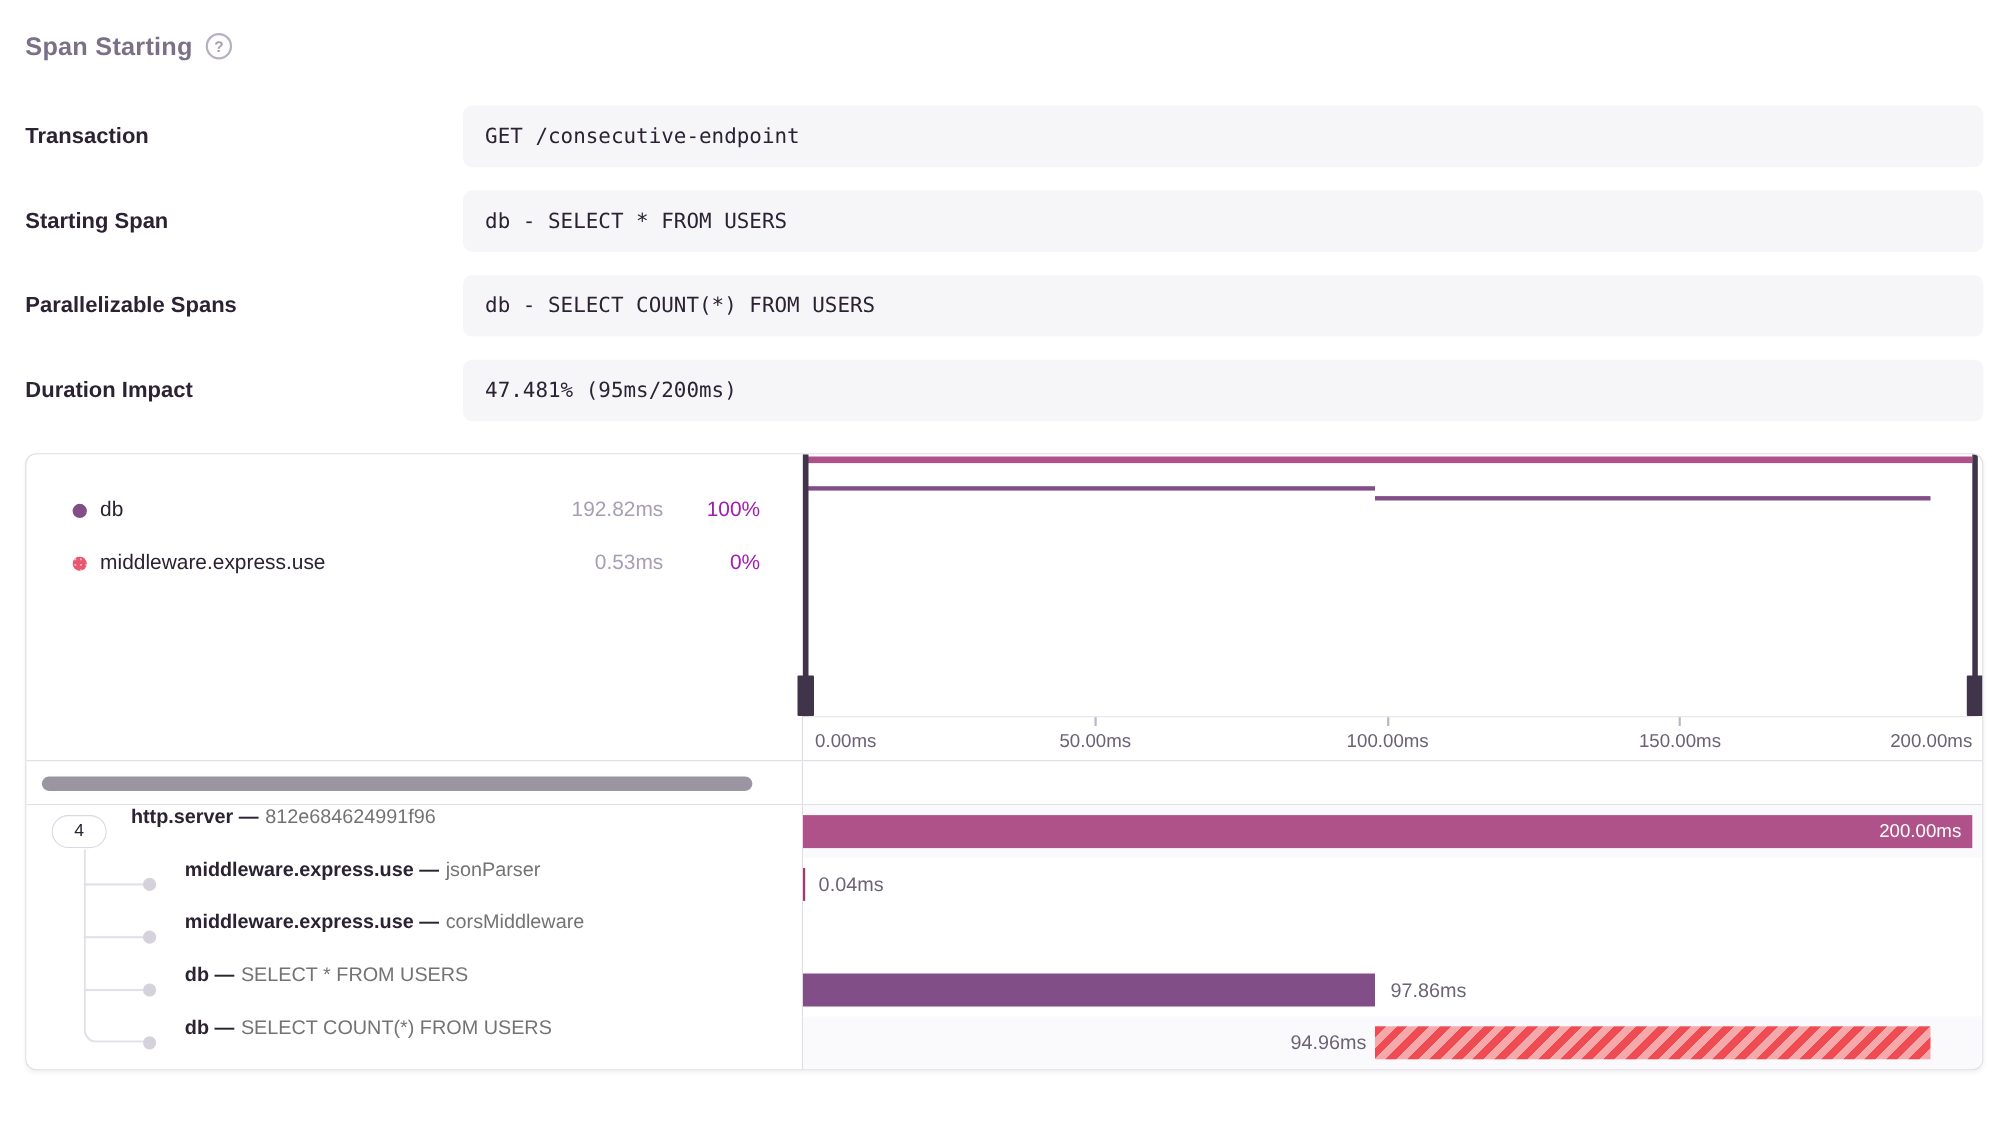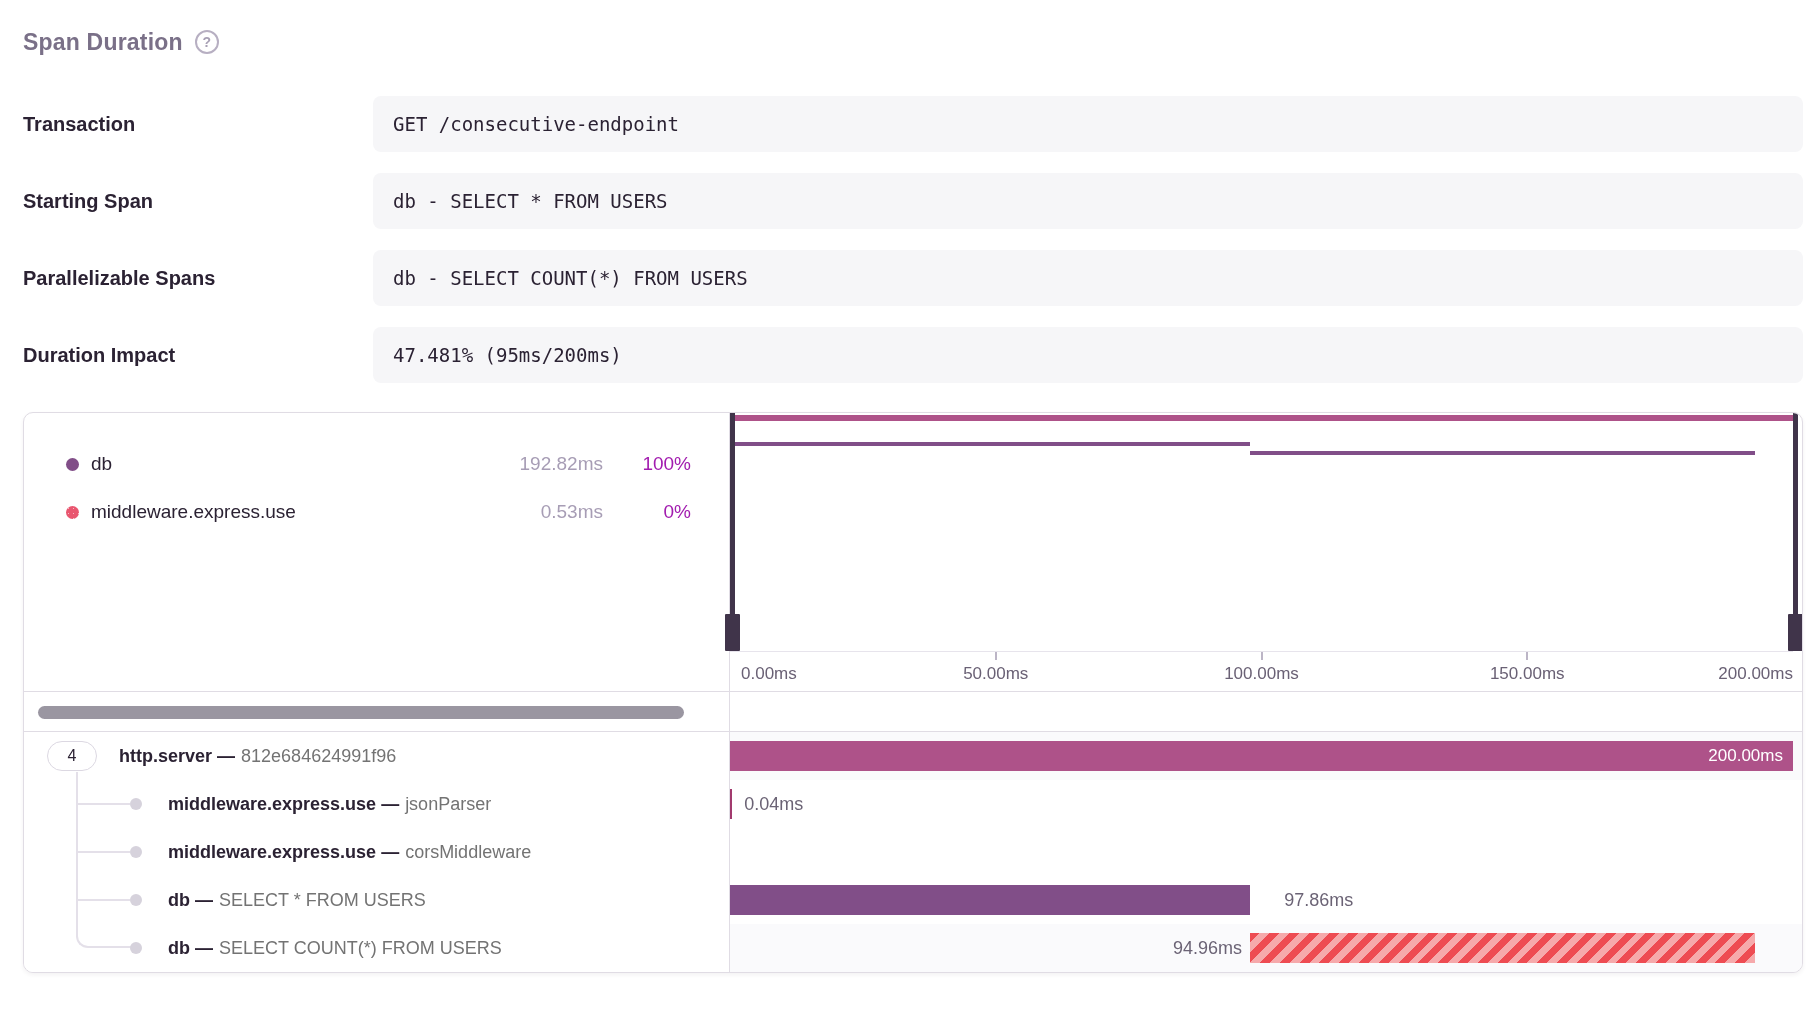--- a/index.html
+++ b/index.html
@@ -17,21 +17,21 @@
   .hdr { display:flex; align-items:center; height:28px; }
   .hdr-title { font-size:23px; font-weight:bold; color:#7a7088; letter-spacing:.2px; }
   .help-icon {
     width:24px; height:24px; border:2px solid #b7afc2; border-radius:50%;
     margin-left:12px; display:flex; align-items:center; justify-content:center;
     font-size:14px; font-weight:bold; color:#a79fb4; cursor:pointer;
   }
 
   
   .kv-section { margin-top:40px; }
-  .kv { display:grid; grid-template-columns:350px 1fr; align-items:center; height:56px; margin-bottom:21px; }
+  .kv { display:grid; grid-template-columns:350px 1fr; align-items:center; height:56px; margin-bottom:21px;gap:48px; }
   .kv-label { font-size:20px; font-weight:bold; color:#2b2233; }
   .kv-value {
     height:56px; background:#f6f6f8; border-radius:8px;
     display:flex; align-items:center; padding:0 20px;
     font-family:"DejaVu Sans Mono", monospace; font-size:19px; color:#2b2233;
     white-space:pre;
   }
 
   
   .panel {
@@ -79,21 +79,21 @@
   .tree-row { display:grid; grid-template-columns:706px 1fr; height:48px; }
   .tree-row.alt .cell-right { background:#fafafc; }
   .cell-left { position:relative; border-right:1px solid #e0dce4; display:flex; align-items:center; background:#fff; }
   .cell-right { position:relative; }
   .span-count-pill {
     position:absolute; left:23px; top:9px; width:50px; height:30px;
     border:1px solid #dcd8e2; border-radius:15px; background:#fff;
     display:flex; align-items:center; justify-content:center;
     font-size:16px; color:#2b2233; cursor:pointer;
   }
-  .span-title { position:absolute; left:95px; top:0; height:100%; display:flex; align-items:center; font-size:18px; white-space:nowrap; }
+  .span-title { position:absolute; left:95px; top:0; height:100%; display:flex; align-items:flex-start; font-size:18px; white-space:nowrap; }
   .span-title.child { left:144px; }
   .span-op { font-weight:bold; color:#2b2233; }
   .span-desc { font-weight:normal; color:#737373; margin-left:6px; }
   .tree-elbow { position:absolute; left:52px; width:56px; border-left:2px solid #e4e0e9; border-bottom:2px solid #e4e0e9; border-bottom-left-radius:12px; pointer-events:none; }
   .tree-tick { position:absolute; left:52px; width:54px; height:2px; background:#e4e0e9; pointer-events:none; }
   .tree-dot { position:absolute; left:106px; width:12px; height:12px; border-radius:50%; background:#d6d2dc; pointer-events:none; }
 
   .bar-track { position:absolute; left:0; top:0; bottom:0; right:9px; }
   .span-bar { position:absolute; top:9px; height:30px; min-width:2px; }
   .span-bar .inside-label {
@@ -104,21 +104,21 @@
   .striped {
     background:repeating-linear-gradient(135deg, var(--stripe) 0 7px, var(--base) 7px 14px);
   }
 </style>
 </head>
 <body>
 
 <div class="content">
 
   <div class="hdr">
-    <span class="hdr-title">Span Duration</span>
+    <span class="hdr-title">Span Starting</span>
     <span class="help-icon">?</span>
   </div>
 
   <div class="kv-section" id="kv-section">
       <div class="kv">
         <div class="kv-label">Transaction</div>
         <div class="kv-value">GET /consecutive-endpoint</div>
       </div>
       <div class="kv">
         <div class="kv-label">Starting Span</div>
@@ -223,21 +223,21 @@
         </div>
         <div class="tree-row">
           <div class="cell-left">
             <div class="span-title child">
               <span class="span-op"><span>db</span> <span>—</span></span>
               <span class="span-desc">SELECT * FROM USERS</span>
             </div>
           </div>
           <div class="cell-right">
             <div class="bar-track">
-              <div class="bar-label" style="left: calc(48.93% + 14px); margin-left: 20px;">97.86ms</div>
+              <div class="bar-label" style="left: calc(48.93% + 14px);">97.86ms</div>
               <div class="span-bar" style="left: 0%; width: 48.93%; background: rgb(129, 78, 136);"></div>
             </div>
           </div>
         </div>
         <div class="tree-row alt">
           <div class="cell-left">
             <div class="span-title child">
               <span class="span-op"><span>db</span> <span>—</span></span>
               <span class="span-desc">SELECT COUNT(*) FROM USERS</span>
             </div>

